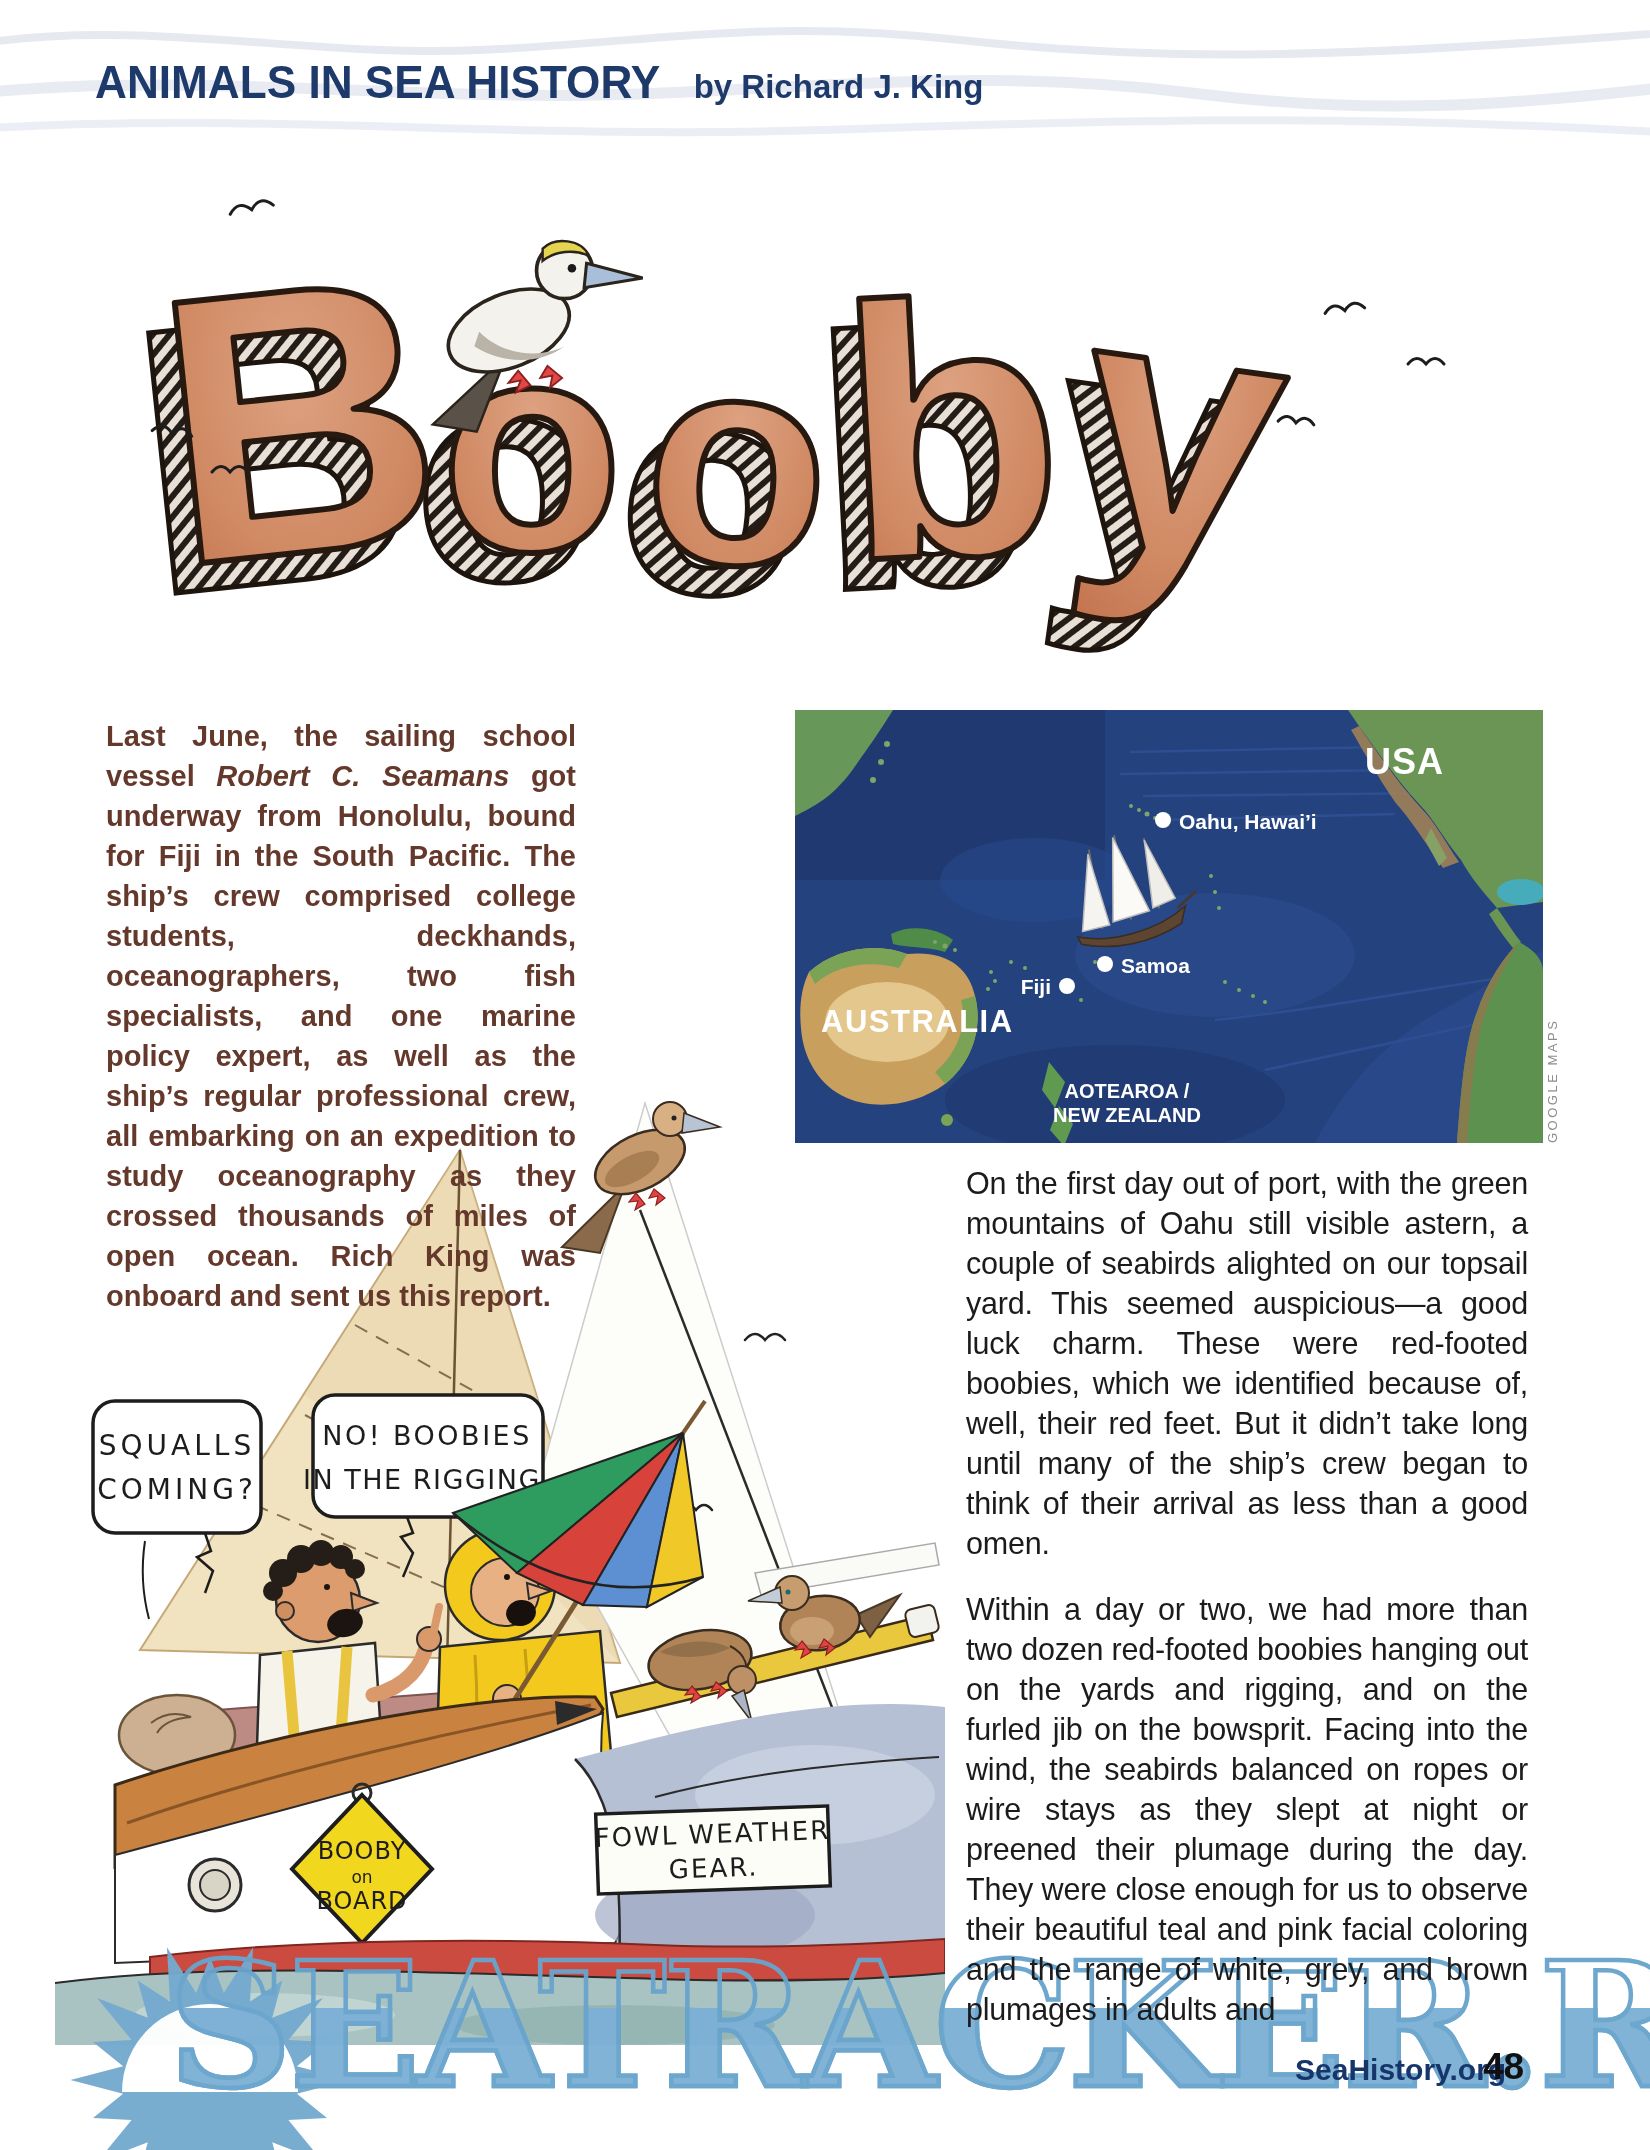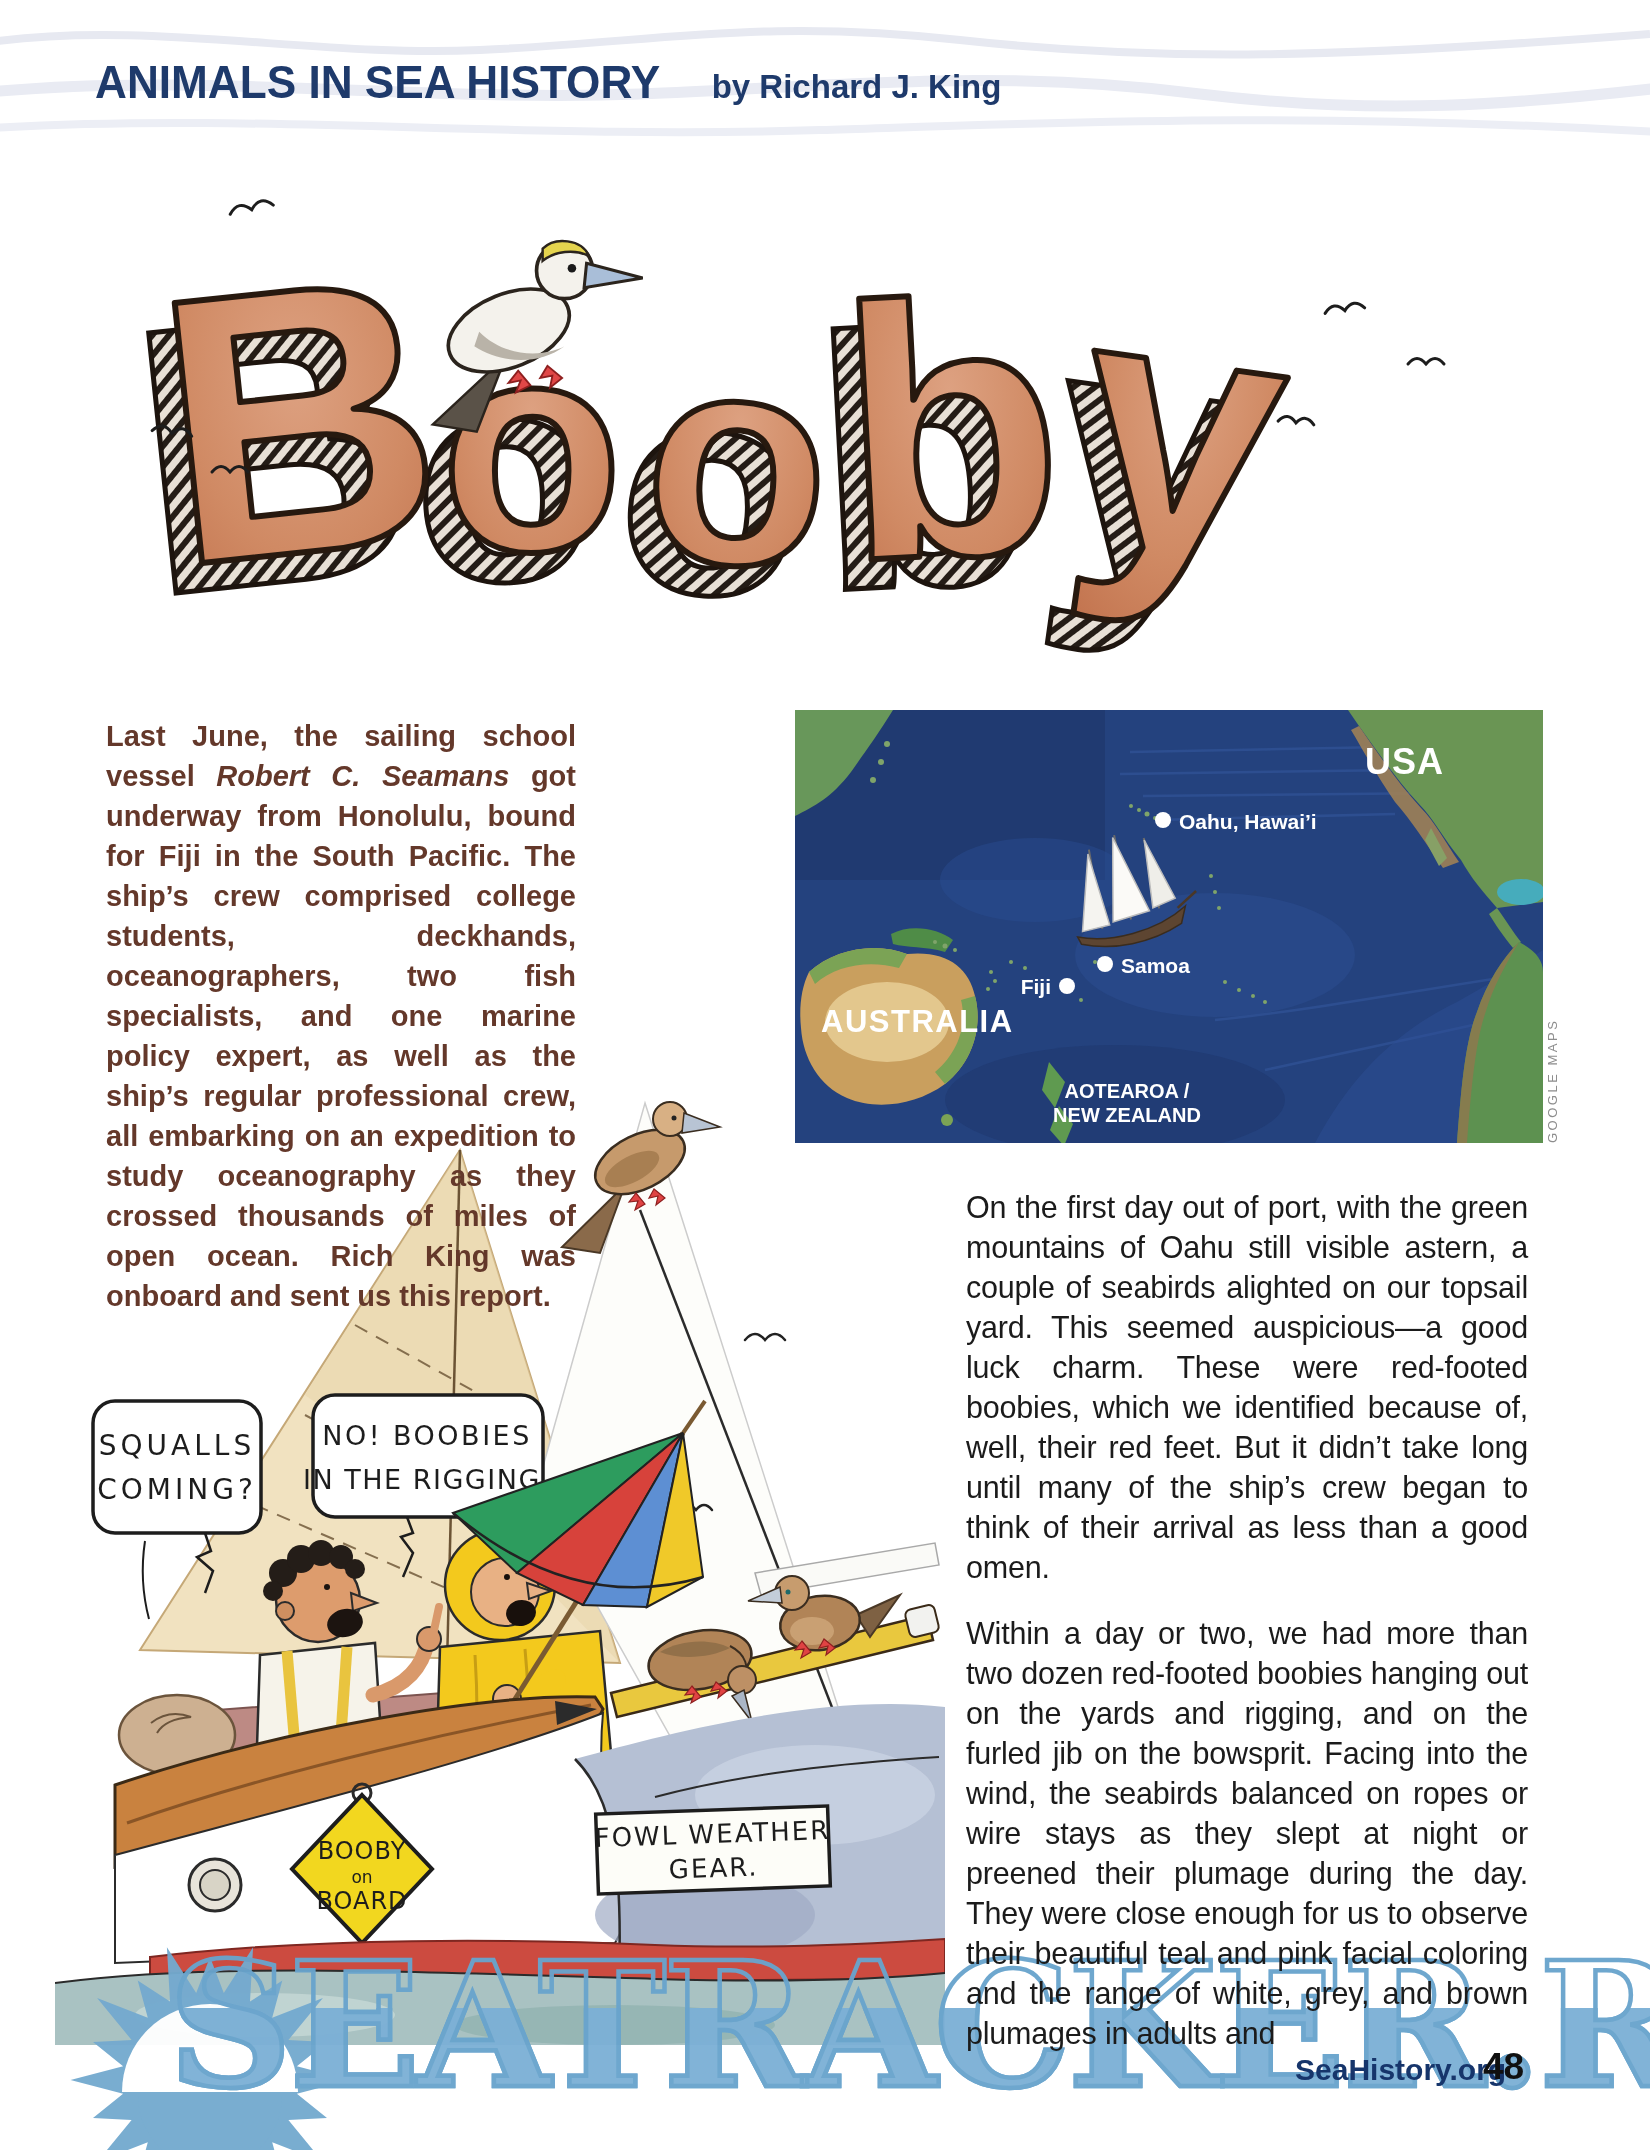--- a/index.html
+++ b/index.html
@@ -3,28 +3,28 @@
 <meta charset="utf-8">
 <style>
   html,body{margin:0;padding:0;background:#888;}
   .page{position:relative;width:1650px;height:2150px;background:#ffffff;overflow:hidden;
         font-family:"Liberation Sans",sans-serif;}
   .abs{position:absolute;}
   
   .masthead{left:95px;top:55px;white-space:nowrap;z-index:4;}
   .masthead .main{font-size:46px;font-weight:bold;color:#1e3a6b;letter-spacing:0px;
                   display:inline-block;transform:scaleX(.96);transform-origin:left;}
-  .masthead .by{font-size:33px;font-weight:bold;color:#1e3a6b;margin-left:28px;}
+  .masthead .by{font-size:33px;font-weight:bold;color:#1e3a6b;margin-left:10px;}
   
   .intro{left:106px;top:716px;width:470px;font-weight:bold;color:#64382a;
          font-size:29px;line-height:40px;text-align:justify;z-index:8;}
   .intro i{font-style:italic;}
   
   .article{left:966px;top:1163px;width:562px;color:#1b1b1b;font-size:30.5px;
-           line-height:40px;text-align:justify;letter-spacing:-.2px;z-index:35;margin-top:24px;}
+           line-height:40px;text-align:justify;letter-spacing:-.2px;z-index:35;}
   .article p{margin:0 0 26px 0;}
   
   .mapcredit{left:1545px;top:998px;height:145px;writing-mode:vertical-rl;
              transform:rotate(180deg);font-size:13px;color:#8d8d8d;
              letter-spacing:2.5px;z-index:7;}
   
   .footer-site{left:1295px;top:2053px;font-size:30px;font-weight:bold;color:#16356b;z-index:40;}
   .footer-page{left:1483px;top:2046px;font-size:37px;font-weight:bold;color:#101010;z-index:40;}
   svg text{font-family:"Liberation Sans",sans-serif;}
   .hand{font-family:"DejaVu Sans",sans-serif;}

